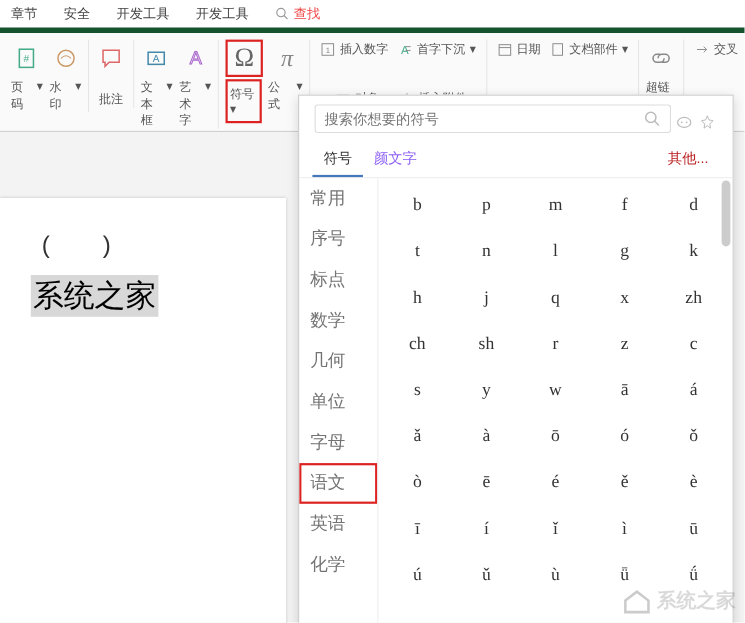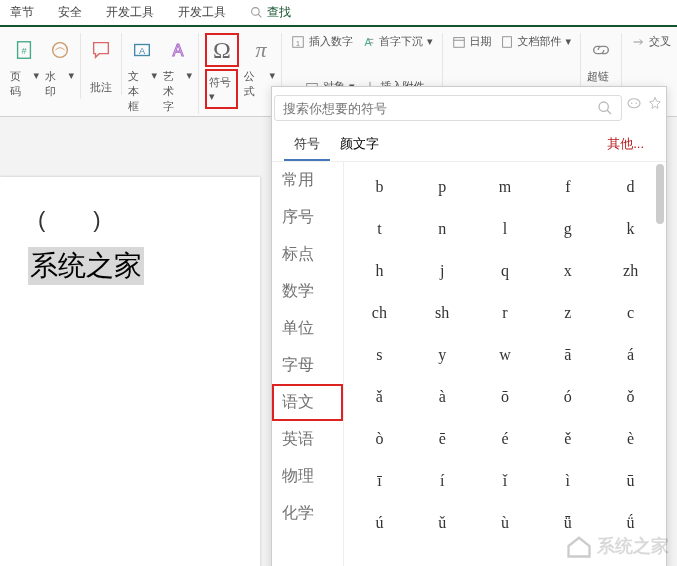--- a/index.html
+++ b/index.html
@@ -1,40 +1,40 @@
 <!DOCTYPE html>
 <html><head>
 <meta charset="utf-8">
 <style>
 *{margin:0;padding:0;box-sizing:border-box;font-family:"Microsoft YaHei",sans-serif}
 body{background:#fff;width:677px;height:566px;overflow:hidden;position:relative}
-.menubar{display:flex;gap:24px;padding:4px 10px;font-size:12px;color:#444;border-bottom:2px solid #14532d}
+.menubar{display:flex;gap:24px;padding:4px 10px;font-size:12px;color:#444;border-bottom:5px solid #14532d}
 .menubar span{cursor:pointer}
-.search-ind{display:flex;align-items:center;gap:4px;color:#14532d}
+.search-ind{display:flex;align-items:center;gap:4px;color:#ef4444}
 .toolbar{display:flex;align-items:flex-start;padding:6px 4px 2px;border-bottom:1px solid #d0d0d0;background:#fafafa}
 .tb-group{display:flex;flex-direction:column;align-items:center;padding:0 6px;border-right:1px solid #e6e6e6;min-height:62px;justify-content:space-between}
 .tb-group:last-child{border-right:none}
 .tb-top{display:flex;gap:8px;align-items:center;height:34px}
 .tb-icon{width:28px;height:28px;display:flex;align-items:center;justify-content:center;font-size:20px;color:#4a6}
 .tb-labels{display:flex;gap:6px;font-size:11px;color:#555;margin-top:2px}
 .tb-col{display:flex;flex-direction:row;gap:2px;font-size:11px;color:#555}
 .tb-col-item{display:flex;align-items:center;gap:4px;white-space:nowrap;padding:1px 3px}
 .tb-col-item svg{width:14px;height:14px}
 .red-box{border:2px solid #d22;padding:1px}
 .doc-area{position:relative;background:#f3f3f3;height:480px;padding-top:60px}
 .page{background:#fff;width:260px;height:400px;margin-left:0;box-shadow:0 0 3px rgba(0,0,0,.2);padding:30px 20px;position:relative}
 .brackets{font-size:22px;font-family:serif;letter-spacing:48px;margin-left:18px;color:#333}
 .seltext{background:#d8d8d8;font-size:28px;padding:0 2px;display:inline-block;margin-top:14px;margin-left:8px}
 .nav-icon{position:absolute;left:22px;top:260px;color:#3a8;font-size:14px;display:flex;align-items:center;gap:2px}
 .panel{position:absolute;right:10px;top:86px;width:396px;background:#fff;border:1px solid #ccc;box-shadow:0 2px 10px rgba(0,0,0,.15)}
-.panel-search{display:flex;align-items:flex-start;padding:8px 2px;gap:3px}
+.panel-search{display:flex;align-items:flex-end;padding:8px 14px;gap:3px}
 .search-box{flex:1;display:flex;align-items:center;border:1px solid #ddd;border-radius:3px;padding:4px 8px}
 .search-box input{border:none;outline:none;flex:1;font-size:13px;color:#333}
 .panel-tabs{display:flex;padding:0 12px;border-bottom:1px solid #eee;font-size:13px}
-.ptab{padding:6px 10px;color:#000000;cursor:pointer}
+.ptab{padding:6px 10px;color:#8b5cf6;cursor:pointer}
 .ptab.active{color:#333;border-bottom:2px solid #47b}
 .ptab-other{margin-left:auto;color:#b91c1c}
 .panel-body{display:flex;height:420px}
 .cat-list{width:72px;border-right:1px solid #eee;overflow-y:auto}
 .cat-item{padding:8px 10px;font-size:16px;color:#737373;text-align:left;cursor:pointer}
 .cat-item.sel{border:2px solid #d22;padding:6px 8px}
 .sym-grid{flex:1;display:grid;grid-template-columns:repeat(5,1fr);grid-auto-rows:42px;padding:4px;overflow-y:auto;position:relative}
 .sym-cell{display:flex;align-items:center;justify-content:center;font-size:16px;color:#333;cursor:pointer;font-family:serif}
 .scrollbar{position:absolute;right:2px;top:2px;width:8px;height:60px;background:#ccc;border-radius:4px}
 .watermark{position:absolute;right:8px;bottom:6px;color:rgba(0,0,0,.15);font-size:18px;font-weight:bold;display:flex;align-items:center;gap:4px}
@@ -236,25 +236,25 @@
     <div class="ptab active">符号</div>
     <div class="ptab">颜文字</div>
     <div class="ptab ptab-other">其他...</div>
   </div>
   <div class="panel-body">
     <div class="cat-list" id="catlist">
         <div class="cat-item">常用</div>
         <div class="cat-item">序号</div>
         <div class="cat-item">标点</div>
         <div class="cat-item">数学</div>
+        <div class="cat-item">几何</div>
         <div class="cat-item">单位</div>
         <div class="cat-item">字母</div>
         <div class="cat-item sel">语文</div>
         <div class="cat-item">英语</div>
-        <div class="cat-item">物理</div>
         <div class="cat-item">化学</div>
       </div>
     <div class="sym-grid" id="symgrid">
       <div class="scrollbar"></div>
     <div class="sym-cell">b</div>
         <div class="sym-cell">p</div>
         <div class="sym-cell">m</div>
         <div class="sym-cell">f</div>
         <div class="sym-cell">d</div>
         <div class="sym-cell">t</div>

